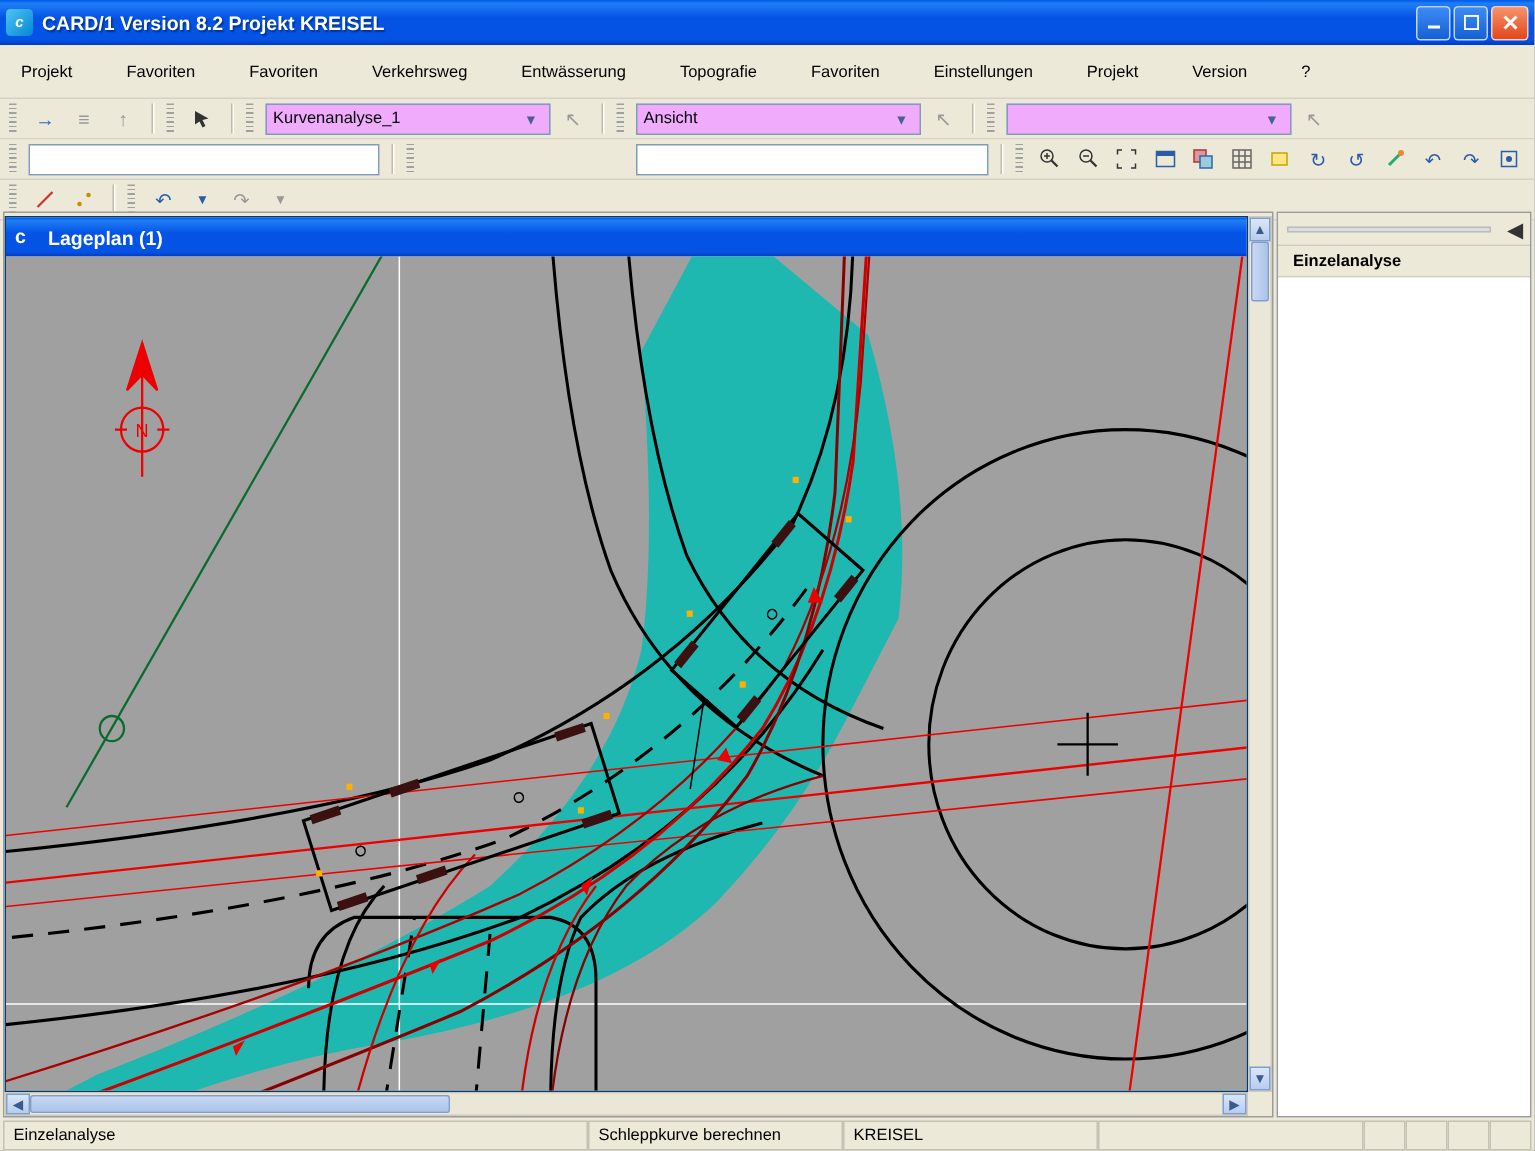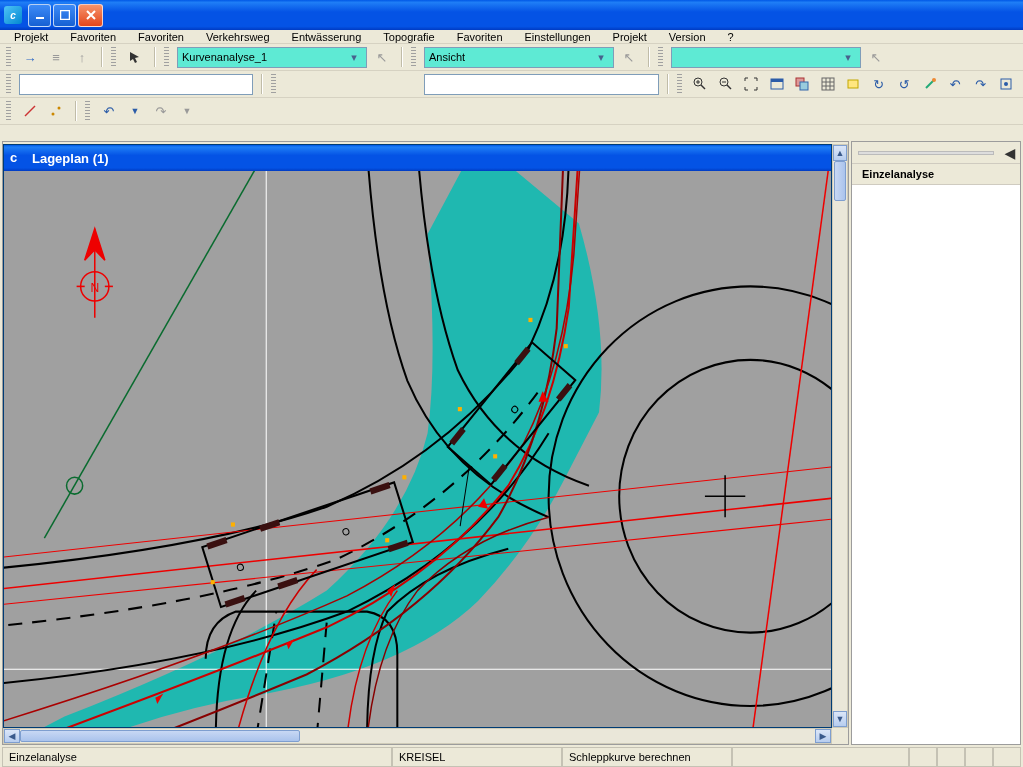--- a/index.html
+++ b/index.html
@@ -37,26 +37,26 @@
   border-radius: 3px;
   display: flex; align-items: center; justify-content: center;
   font-weight: bold;
   font-size: 12px;
   color: white;
   border: 1px solid rgba(255,255,255,.7);
 }
 .win-min, .win-max { background: linear-gradient(to bottom,#3d8bf7,#1660d3); }
 .win-close { background: linear-gradient(to bottom,#f6936b,#e3461b); width:25px; }
 .menubar {
-  height: 14px;
+  height: 36px;
   background: #ece9d8;
   display: flex;
   align-items: center;
   padding: 0 6px;
-  gap: 6px;
+  gap: 20px;
   border-bottom: 1px solid #d6d2c2;
 }
 .menubar span { padding: 2px 8px; cursor: default; }
 .toolbar {
   background: #ece9d8;
   border-bottom: 1px solid #d6d2c2;
   display: flex;
   align-items: center;
   padding: 2px 6px;
   gap: 4px;
@@ -75,21 +75,21 @@
 }
 .tool-btn {
   width: 22px; height: 22px;
   display:flex;align-items:center;justify-content:center;
   border:1px solid transparent;
   font-size:13px;
   color:#333;
 }
 .combo {
   height: 21px;
-  background: #5eead4;
+  background: #f0abfc;
   border: 1px solid #7f9db9;
   display: flex; align-items: center;
   padding: 0 4px;
   position: relative;
 }
 .combo .combo-arrow {
   width: 16px;
   text-align: center;
   color: #47628d;
 }
@@ -203,20 +203,21 @@
   padding: 2px 6px;
   display:flex;align-items:center;
   background:#ece9d8;
 }
 </style>
 </head>
 <body>
 
 <div class="titlebar">
   <div class="app-icon">c</div>
+  <div class="titlebar-title">CARD/1 Version 8.2 Projekt KREISEL</div>
   <div class="win-controls">
     <div class="win-btn win-min">
       <svg width="10" height="10">
           <rect x="1" y="7" width="8" height="2" fill="white"></rect>
         </svg>
     </div>
     <div class="win-btn win-max">
       <svg width="10" height="10">
           <rect x="0.5" y="0.5" width="9" height="9" fill="none" stroke="white" stroke-width="1.5"></rect>
         </svg>
@@ -489,20 +490,20 @@
       <div class="slider-track"></div>
       <div class="collapse-btn">◀</div>
     </div>
     <div class="side-tab">Einzelanalyse</div>
     <div style="flex:1;background:#fff"></div>
   </div>
 </div>
 
 <div class="statusbar">
   <div class="status-cell" style="flex:0 0 390px">Einzelanalyse</div>
+  <div class="status-cell" style="flex:0 0 170px">Schleppkurve berechnen</div>
   <div class="status-cell" style="flex:0 0 170px">KREISEL</div>
-  <div class="status-cell" style="flex:0 0 170px">Schleppkurve berechnen</div>
   <div class="status-cell" style="flex:1"></div>
   <div class="status-cell" style="width:28px"></div>
   <div class="status-cell" style="width:28px"></div>
   <div class="status-cell" style="width:28px"></div>
   <div class="status-cell" style="width:28px"></div>
 </div>
 
 </body></html>

